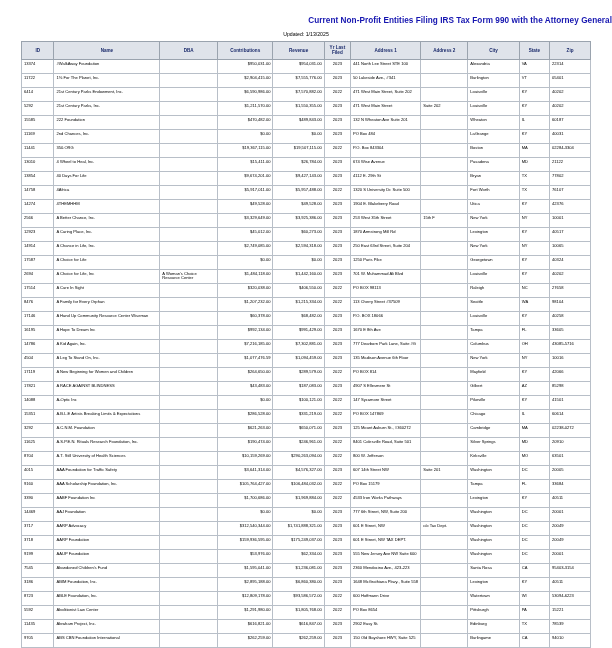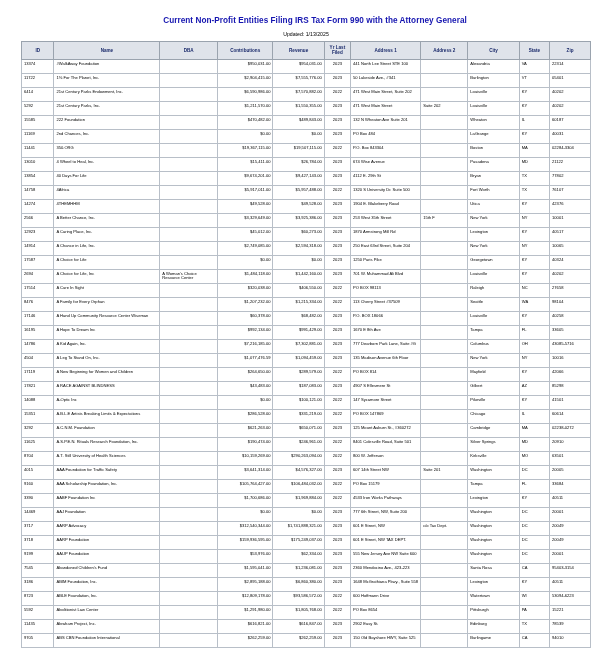--- a/index.html
+++ b/index.html
@@ -15,21 +15,21 @@
     overflow: hidden;
   }
   .page {
     width: 612px;
     height: 648px;
     position: relative;
     box-sizing: border-box;
     padding: 0;
   }
   .doc-title {
-    text-align: center;
+    text-align: right;
     color: #1515b0;
     font-size: 8.2px;
     font-weight: bold;
     padding-top: 16px;
     letter-spacing: 0.05px;
     margin-left: 18px;
   }
   .doc-subtitle {
     text-align: center;
     color: #000000;

